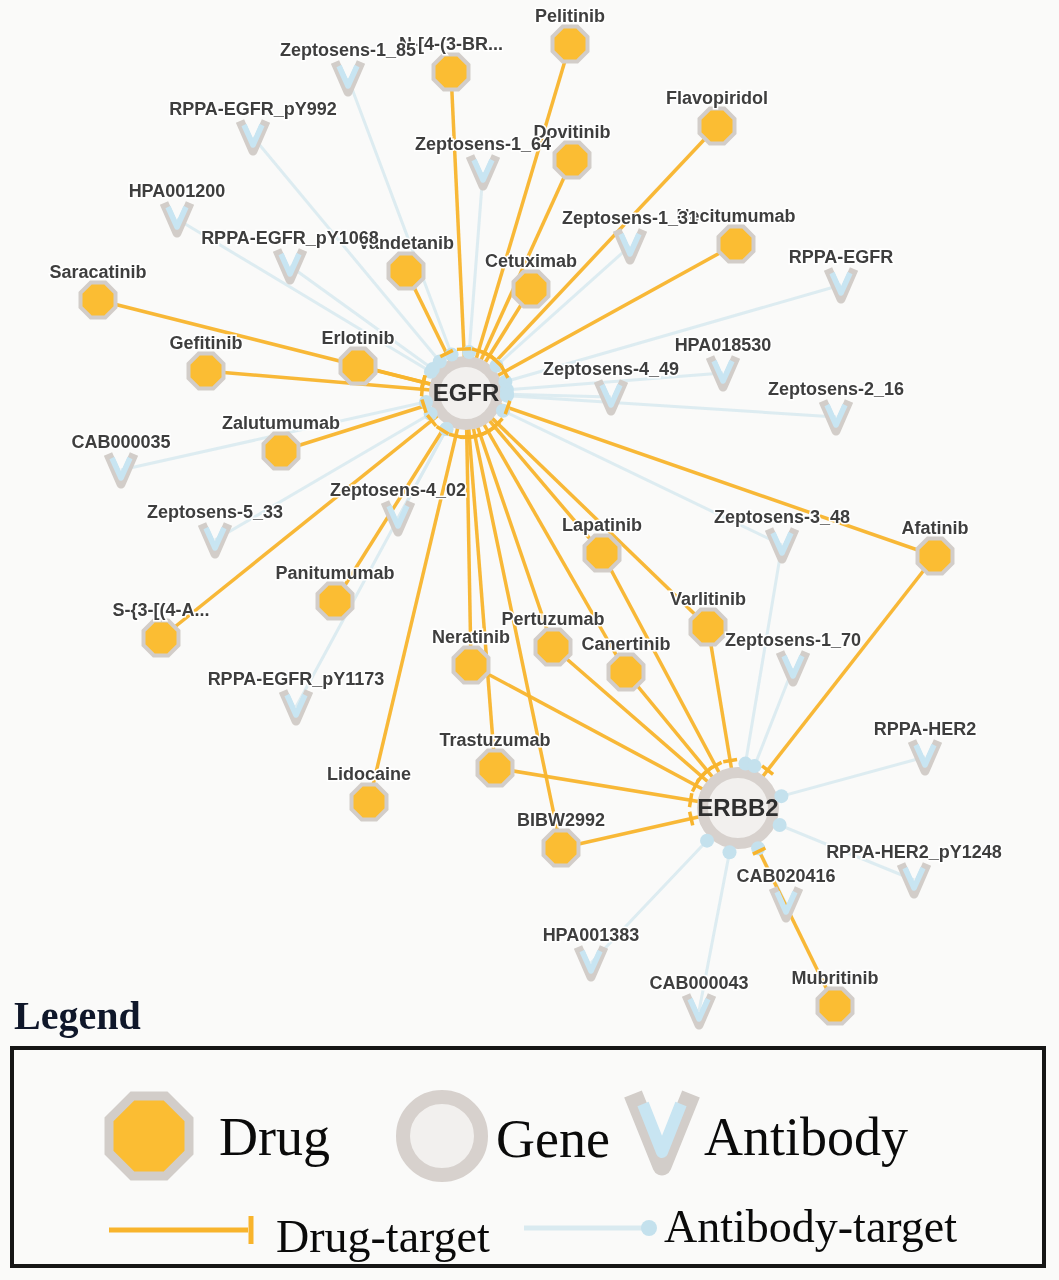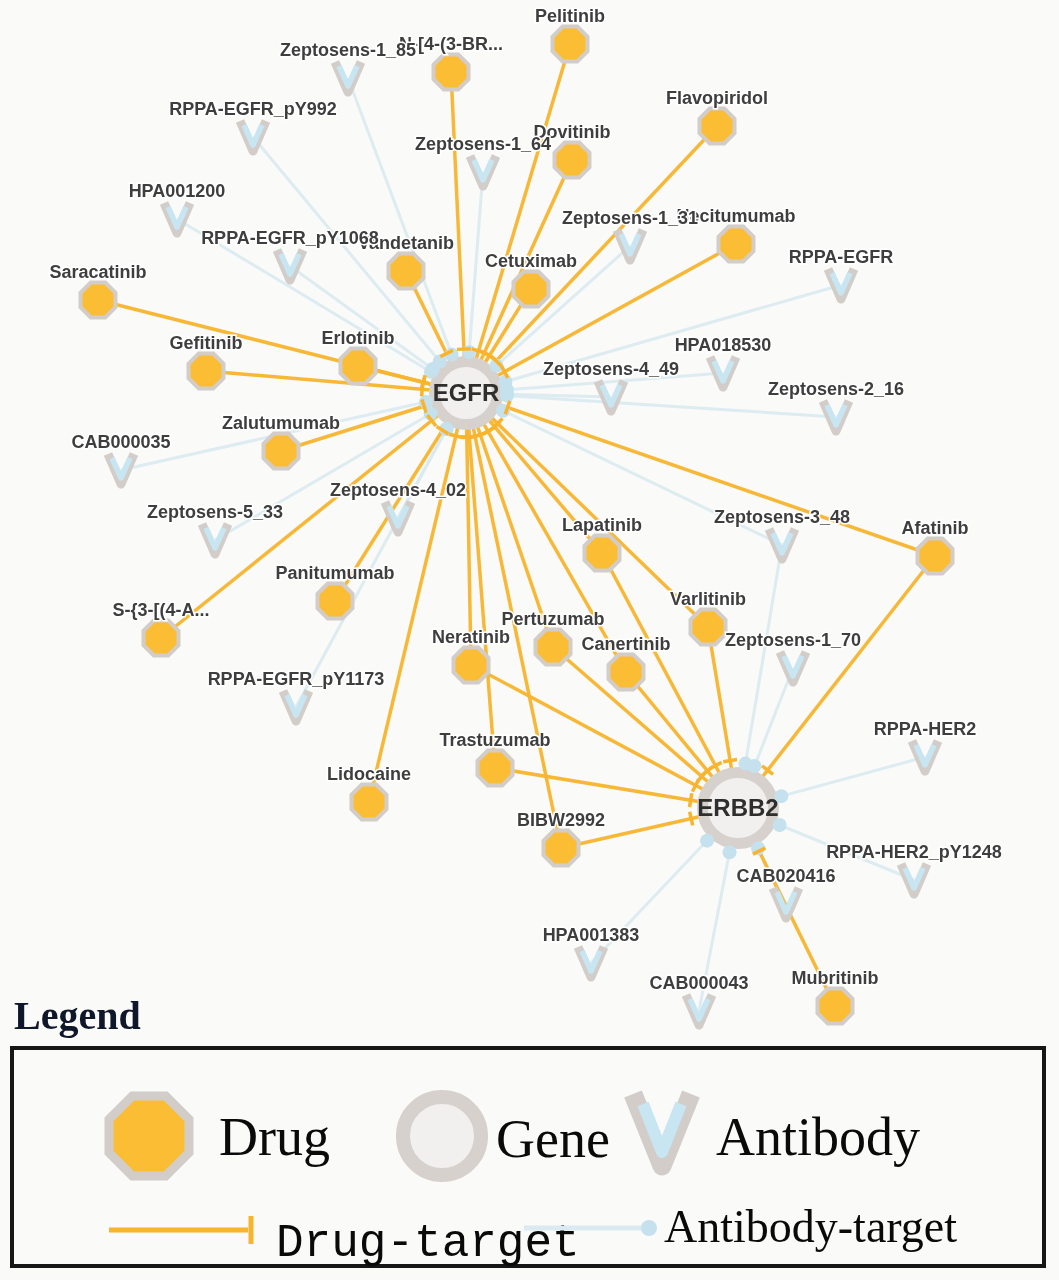--- a/index.html
+++ b/index.html
@@ -381,26 +381,26 @@
 
   <svg width="104" height="104" style="left:376px;top:34px;">
     <circle class="gene-circle" cx="52" cy="52" r="39" style="stroke-width:14"></circle>
   </svg>
   <span class="leg-label-1" style="left:482px;top:58px;font-family:Liberation Serif, serif;">Gene</span>
 
   <svg width="110" height="110" style="left:593px;top:28px;">
     <path class="ab-outer" style="stroke-width:19" d="M 26 16 L 55 88 L 84 16"></path>
     <path class="ab-inner" style="stroke-width:12" d="M 36 26 L 55 74 L 74 26"></path>
   </svg>
-  <span class="leg-label-1" style="left:690px;top:56px;margin-left:12px;">Antibody</span>
+  <span class="leg-label-1" style="left:690px;top:56px;">Antibody</span>
 
   <svg width="170" height="44" style="left:90px;top:158px;">
     <line x1="5" y1="22" x2="144" y2="22" stroke="var(--drug-edge)" stroke-width="5"></line>
     <line x1="147" y1="8" x2="147" y2="36" stroke="var(--drug-edge)" stroke-width="5"></line>
   </svg>
-  <span class="leg-label-2" style="left:262px;top:168px;font-family:Liberation Mono, monospace;">Drug-target</span>
+  <span class="leg-label-2" style="left:262px;top:160px;">Drug-target</span>
 
   <svg width="150" height="40" style="left:505px;top:158px;">
     <line x1="5" y1="20" x2="125" y2="20" stroke="var(--antibody-edge)" stroke-width="5"></line>
     <circle cx="130" cy="20" r="8" fill="var(--antibody-dot)"></circle>
   </svg>
   <span class="leg-label-2" style="left:650px;top:150px;">Antibody-target</span>
 </div>
 
 </body></html>

